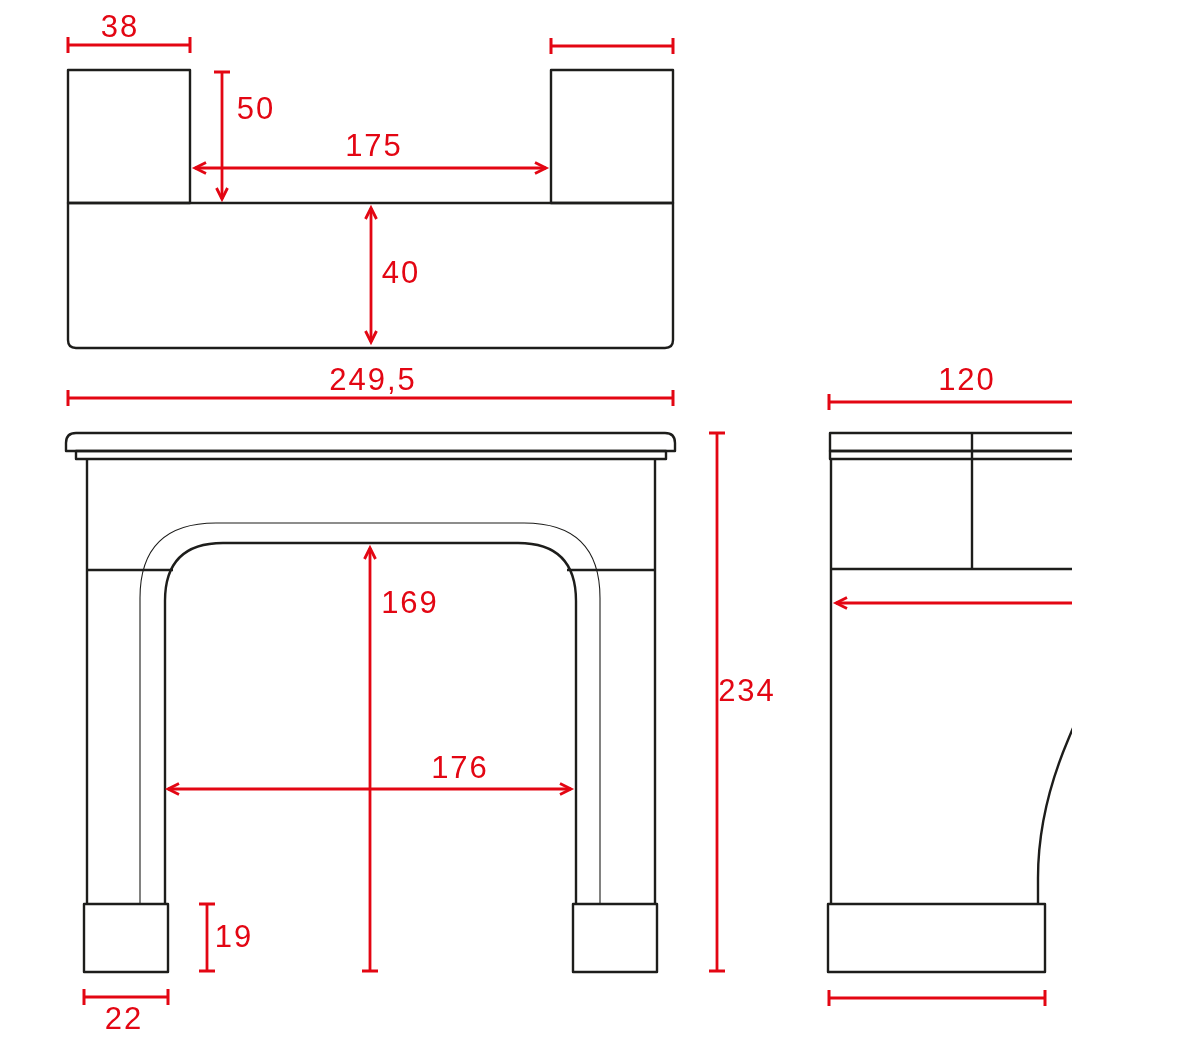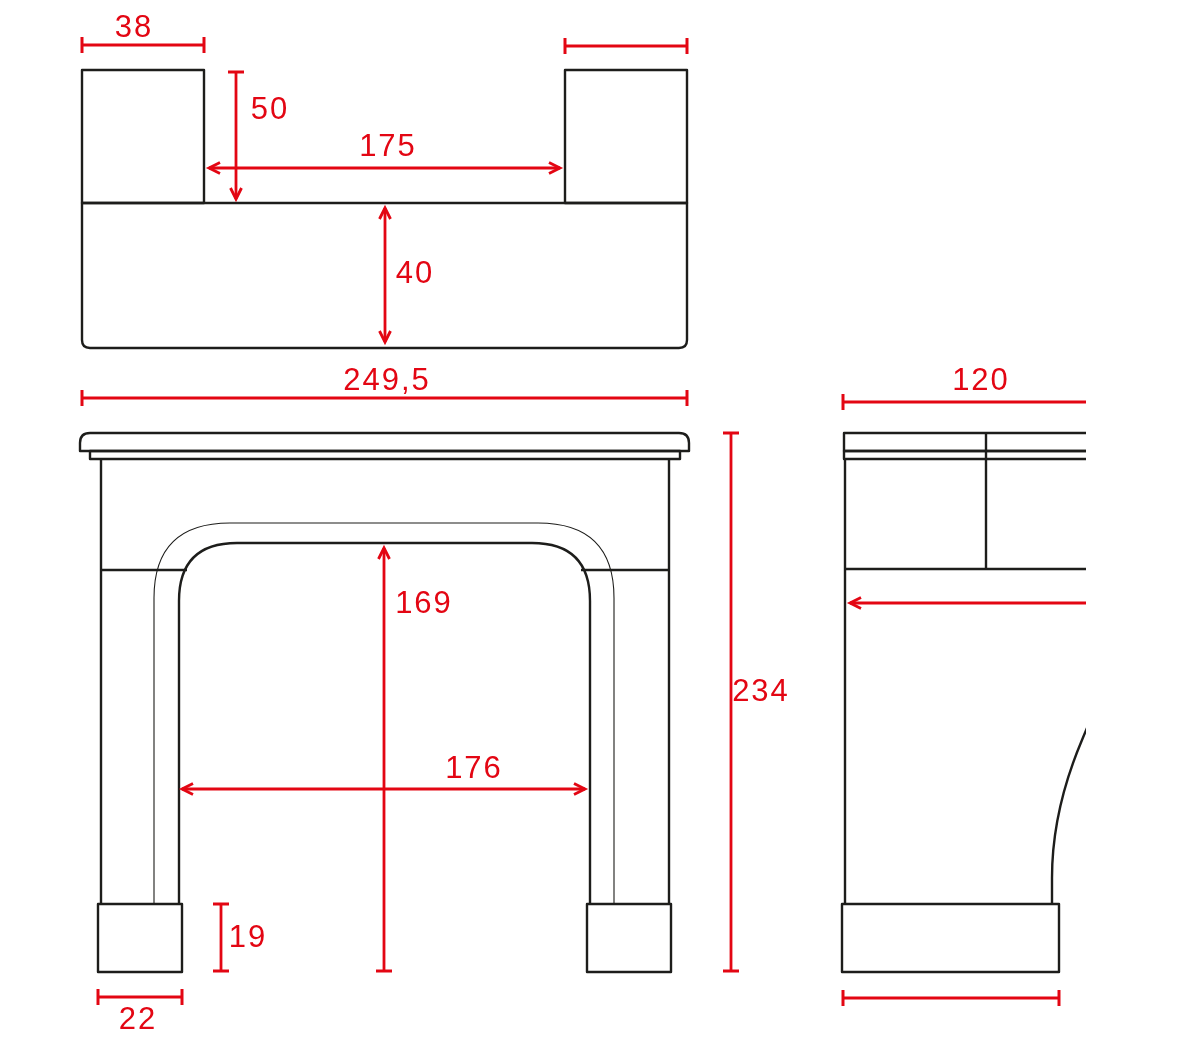--- a/index.html
+++ b/index.html
@@ -1,16 +1,16 @@
 <!DOCTYPE html>
 <html><head>
 <meta charset="utf-8">
 <style>
   html,body{margin:0;padding:0;background:#ffffff;}
-  .page{position:relative;width:1072px;height:1050px;background:#ffffff;overflow:hidden;padding-left:14px;}
+  .page{position:relative;width:1072px;height:1050px;background:#ffffff;overflow:hidden;}
   svg{display:block;}
   .blk{stroke:#1d1d1b;stroke-width:2.4;fill:none;stroke-linejoin:round;stroke-linecap:butt;}
   .blk-thin{stroke:#1d1d1b;stroke-width:1.1;fill:none;}
   .dim{stroke:#e30613;stroke-width:2.8;fill:none;stroke-linecap:butt;}
   .tick{stroke:#e30613;stroke-width:3;fill:none;}
   .dim-text{fill:#e30613;font-family:"Liberation Sans","DejaVu Sans",sans-serif;
             font-size:31px;letter-spacing:2px;text-anchor:middle;}
 </style>
 </head>
 <body>

